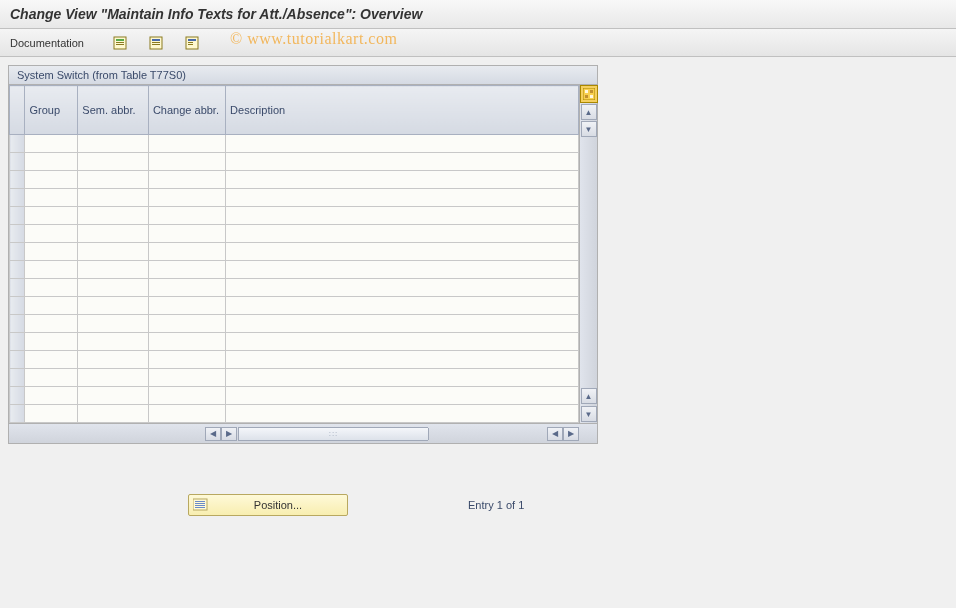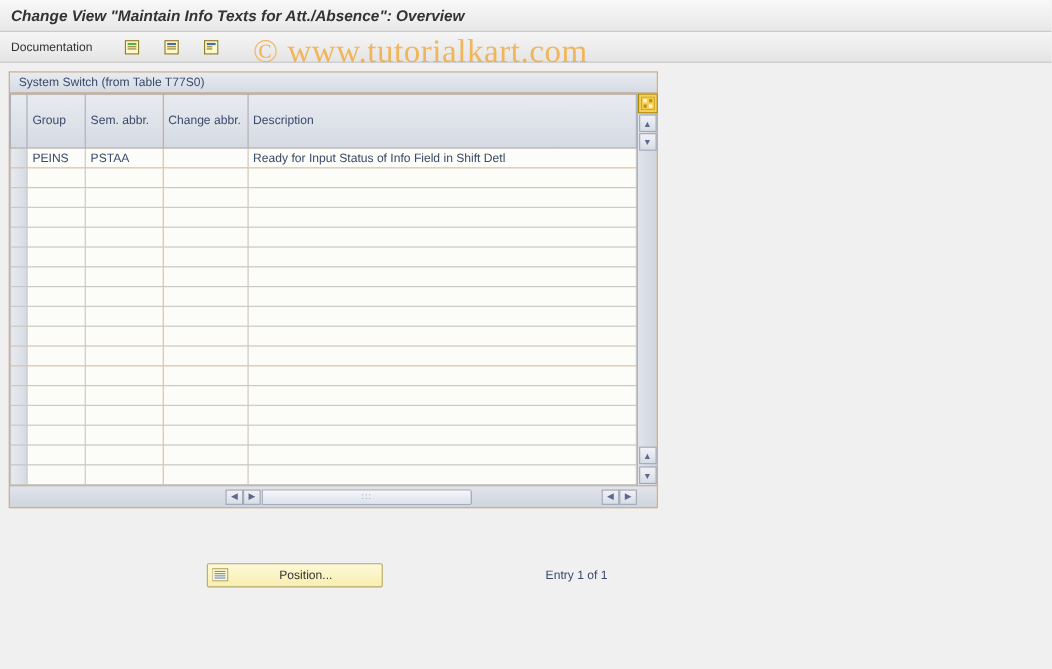--- a/index.html
+++ b/index.html
@@ -41,21 +41,21 @@
       height: 16px;
       cursor: pointer;
       display: inline-flex;
       align-items: center;
       justify-content: center;
     }
     .watermark {
       position: absolute;
       top: 30px;
       left: 230px;
-      font-size: 30px;
+      font-size: 16px;
       color: #f4a020;
       opacity: 0.7;
       font-family: Georgia, serif;
       pointer-events: none;
       z-index: 5;
       letter-spacing: 0.5px;
     }
     .content-area {
       padding: 8px;
     }
@@ -213,21 +213,20 @@
     }
     .position-button .pbtn-text {
       flex: 1;
       text-align: center;
       color: #333;
       font-size: 11px;
     }
     .entry-text {
       color: #3a4a6a;
       font-size: 11px;
-      margin-left: 28px;
     }
     .vscroll-mid { flex:1; }
     .vscroll-bottom { display:flex; flex-direction:column; }
   </style>
 </head>
 <body>
 
 <div class="header-bar">
   <div class="page-title">Change View "Maintain Info Texts for Att./Absence": Overview</div>
 </div>
@@ -270,27 +269,20 @@
         <thead>
           <tr>
             <th class="row-selector"></th>
             <th class="col-group">Group</th>
             <th class="col-sem">Sem. abbr.</th>
             <th class="col-value">Change abbr.</th>
             <th class="col-desc">Description</th>
           </tr>
         </thead>
         <tbody id="table-body">
-        <tr>
-              <td class="row-selector"></td>
-              <td>PEINS</td>
-              <td>PSTAA</td>
-              <td></td>
-              <td>Ready for Input Status of Info Field in Shift Detl</td>
-            </tr>
             <tr>
               <td class="row-selector"></td>
               <td></td>
               <td></td>
               <td></td>
               <td></td>
             </tr>
             <tr>
               <td class="row-selector"></td>
               <td></td>

